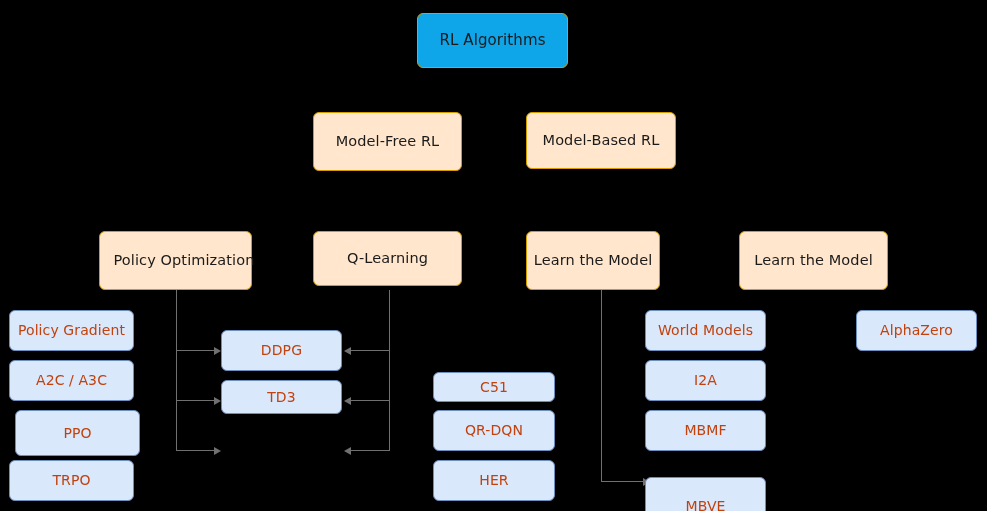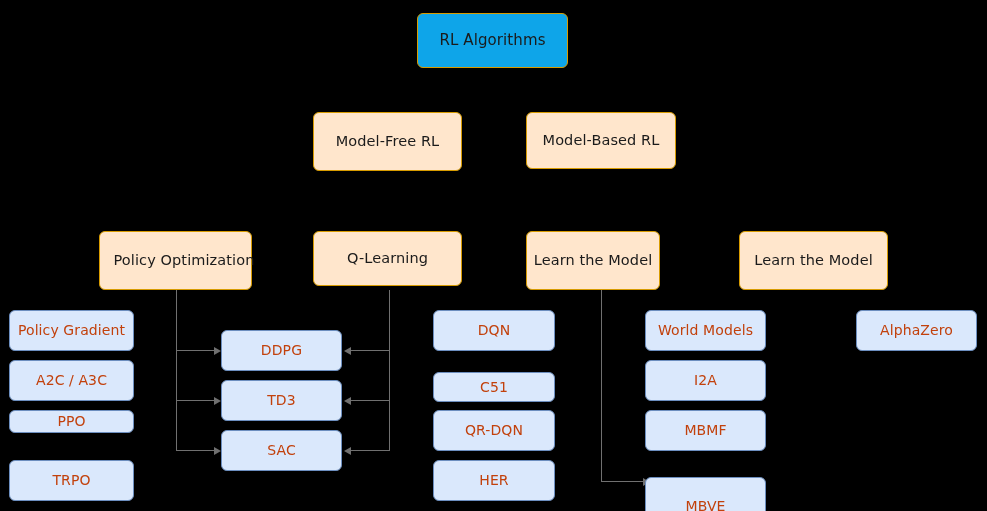--- a/index.html
+++ b/index.html
@@ -102,28 +102,26 @@
   <div class="arrow left" style="left:344px; top:347px;"></div>
   <div class="arrow left" style="left:344px; top:397px;"></div>
   <div class="arrow left" style="left:344px; top:447px;"></div>
 
   <div class="edge v" style="left:601px; top:290px; height:191px;"></div>
   <div class="edge h" style="left:601px; top:481px; width:44px;"></div>
   <div class="arrow right" style="left:643px; top:478px;"></div>
 
   <div class="node leaf" style="left:9px; top:310px; width:125px; height:41px;">Policy Gradient</div>
   <div class="node leaf" style="left:9px; top:360px; width:125px; height:41px;">A2C / A3C</div>
-  <div class="node leaf" style="left:9px; top:410px; width:125px; height:23px;">PPO</div>
+  <div class="node leaf" style="left:15px; top:410px; width:125px; height:46px;">PPO</div>
   <div class="node leaf" style="left:9px; top:460px; width:125px; height:41px;">TRPO</div>
 
   <div class="node leaf" style="left:221px; top:330px; width:121px; height:41px;">DDPG</div>
-  <div class="node leaf" style="left:221px; top:380px; width:121px; height:41px;">TD3</div>
-  <div class="node leaf" style="left:221px; top:430px; width:121px; height:41px;">SAC</div>
+  <div class="node leaf" style="left:221px; top:380px; width:121px; height:34px;">TD3</div>
 
-  <div class="node leaf" style="left:433px; top:310px; width:122px; height:41px;">DQN</div>
   <div class="node leaf" style="left:433px; top:360px; width:122px; height:30px;margin-top:12px;">C51</div>
   <div class="node leaf" style="left:433px; top:410px; width:122px; height:41px;">QR-DQN</div>
   <div class="node leaf" style="left:433px; top:460px; width:122px; height:41px;">HER</div>
 
   <div class="node leaf" style="left:645px; top:310px; width:121px; height:41px;">World Models</div>
   <div class="node leaf" style="left:645px; top:360px; width:121px; height:41px;">I2A</div>
   <div class="node leaf" style="left:645px; top:410px; width:121px; height:41px;">MBMF</div>
   <div class="node leaf" style="left:645px; top:477px; width:121px; height:58px;">MBVE</div>
 
   <div class="node leaf" style="left:856px; top:310px; width:121px; height:41px;">AlphaZero</div>

